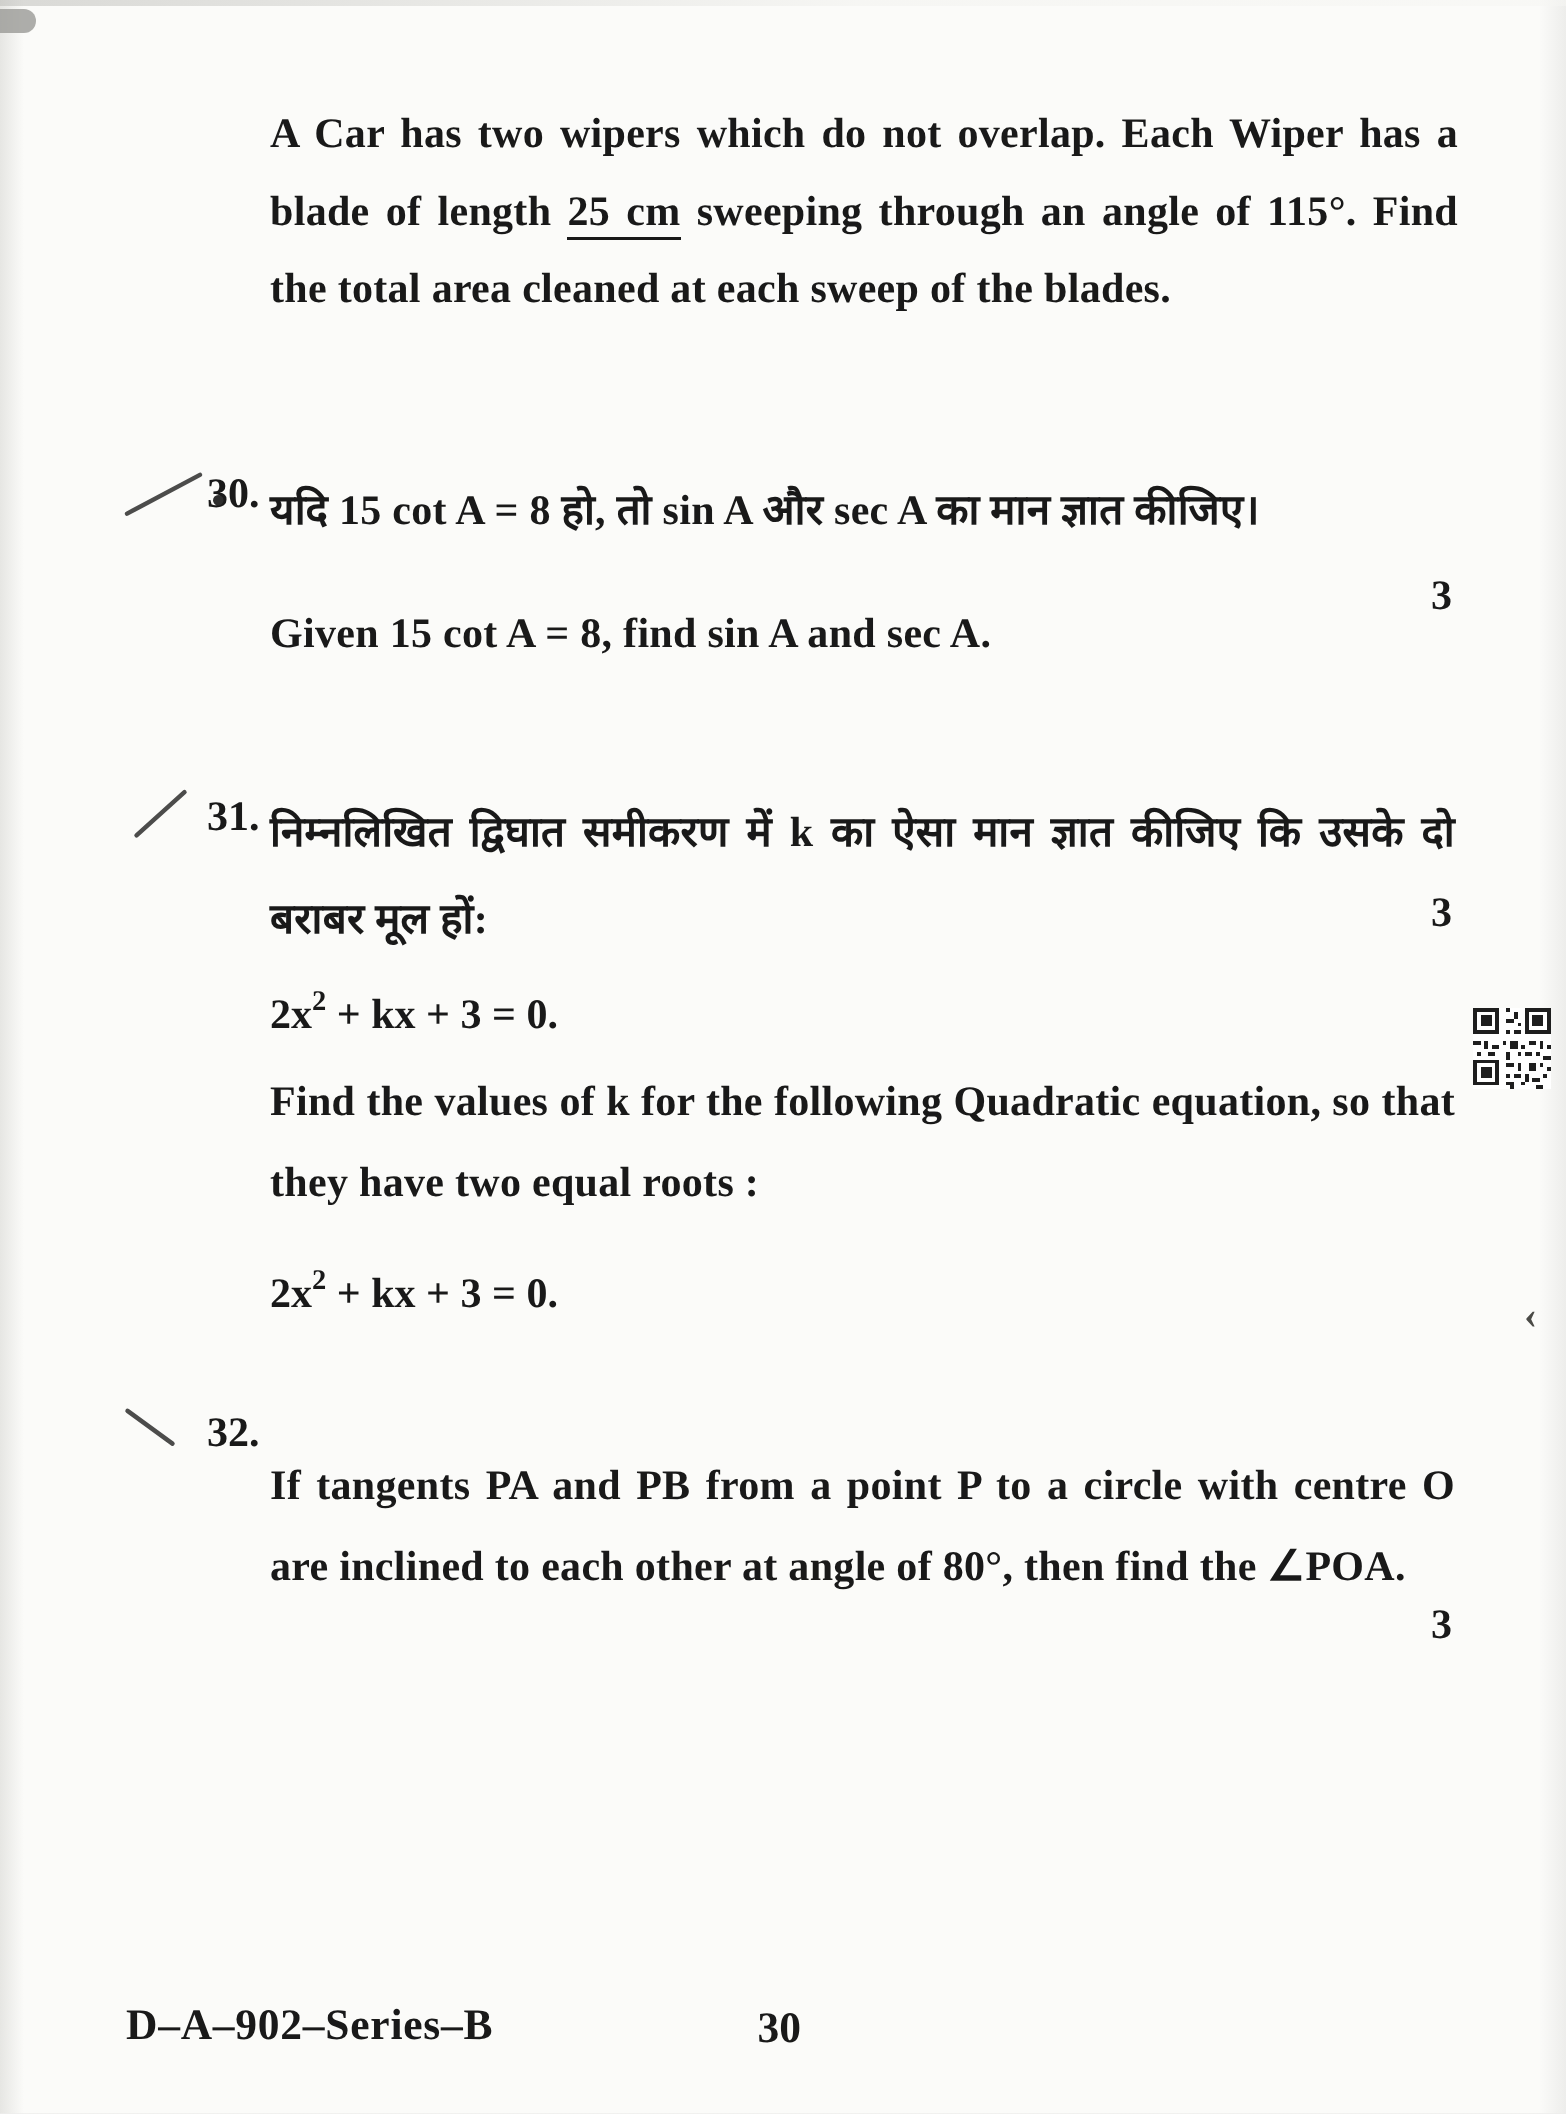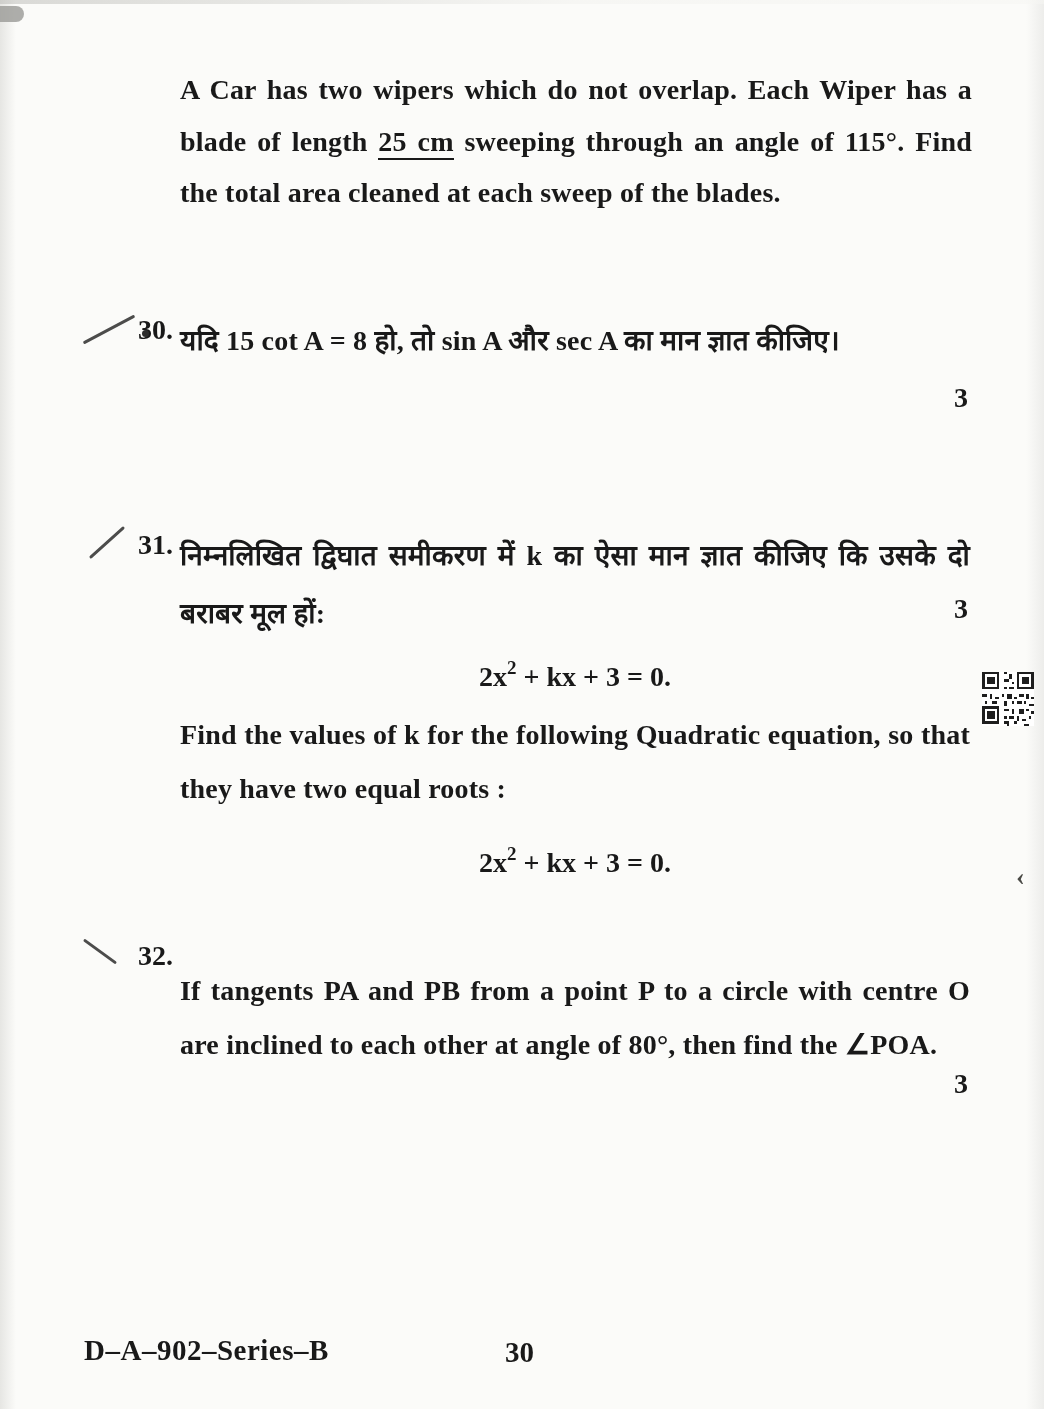--- a/index.html
+++ b/index.html
@@ -51,21 +51,21 @@
     letter-spacing: .2px;
   }
   .english {
     font-size: 28px; font-weight: 700; line-height: 1.92; text-align: justify;
     margin-top: 26px; letter-spacing: .2px;
   }
   .marks {
     position: absolute; right: 2px; font-size: 28px; font-weight: 700;
   }
   .equation {
-    text-align: center; font-size: 28px; font-weight: 700;
+    font-size: 28px; font-weight: 700;
     margin-top: 16px; margin-bottom: 6px;
   }
   .equation sup { font-size: 19px; position: relative; top: -2px; }
 
   .qr { position: absolute; left: 982px; top: 672px; }
 
   .edge-mark {
     position: absolute; left: 1016px; top: 862px;
     font-size: 26px; color: #4a4a46; font-weight: 700;
   }
@@ -86,20 +86,21 @@
   <div class="scan-smudge-tl"></div>
 
   <p class="intro"><span>A Car has two wipers which do not overlap. Each Wiper has a blade of length </span><span class="u">25 cm</span><span> sweeping through an angle of 115°. Find the total area cleaned at each sweep of the blades.</span></p>
 
   <section class="question" style="top: 312px;">
     <span class="qnum">30.</span>
     <span class="tick tick-30"></span>
     <span class="dot-30"></span>
     <p class="hindi">यदि 15 cot A = 8 हो, तो sin A और sec A का मान ज्ञात कीजिए।</p>
     <span class="marks" style="top: 70px;">3</span>
+    <p class="english">Given 15 cot A = 8, find sin A and sec A.</p>
   </section>
 
   <section class="question" style="top: 527px;">
     <span class="qnum">31.</span>
     <span class="tick tick-31"></span>
     <p class="hindi">निम्नलिखित द्विघात समीकरण में k का ऐसा मान ज्ञात कीजिए कि उसके दो बराबर मूल हों:</p>
     <span class="marks" style="top: 66px;">3</span>
     <div class="equation"><span>2x</span><sup>2</sup><span> + kx + 3 = 0.</span></div>
     <p class="english" style="margin-top: 14px;">Find the values of k for the following Quadratic equation, so that they have two equal roots :</p>
     <div class="equation" style="margin-top: 30px;"><span>2x</span><sup>2</sup><span> + kx + 3 = 0.</span></div>

